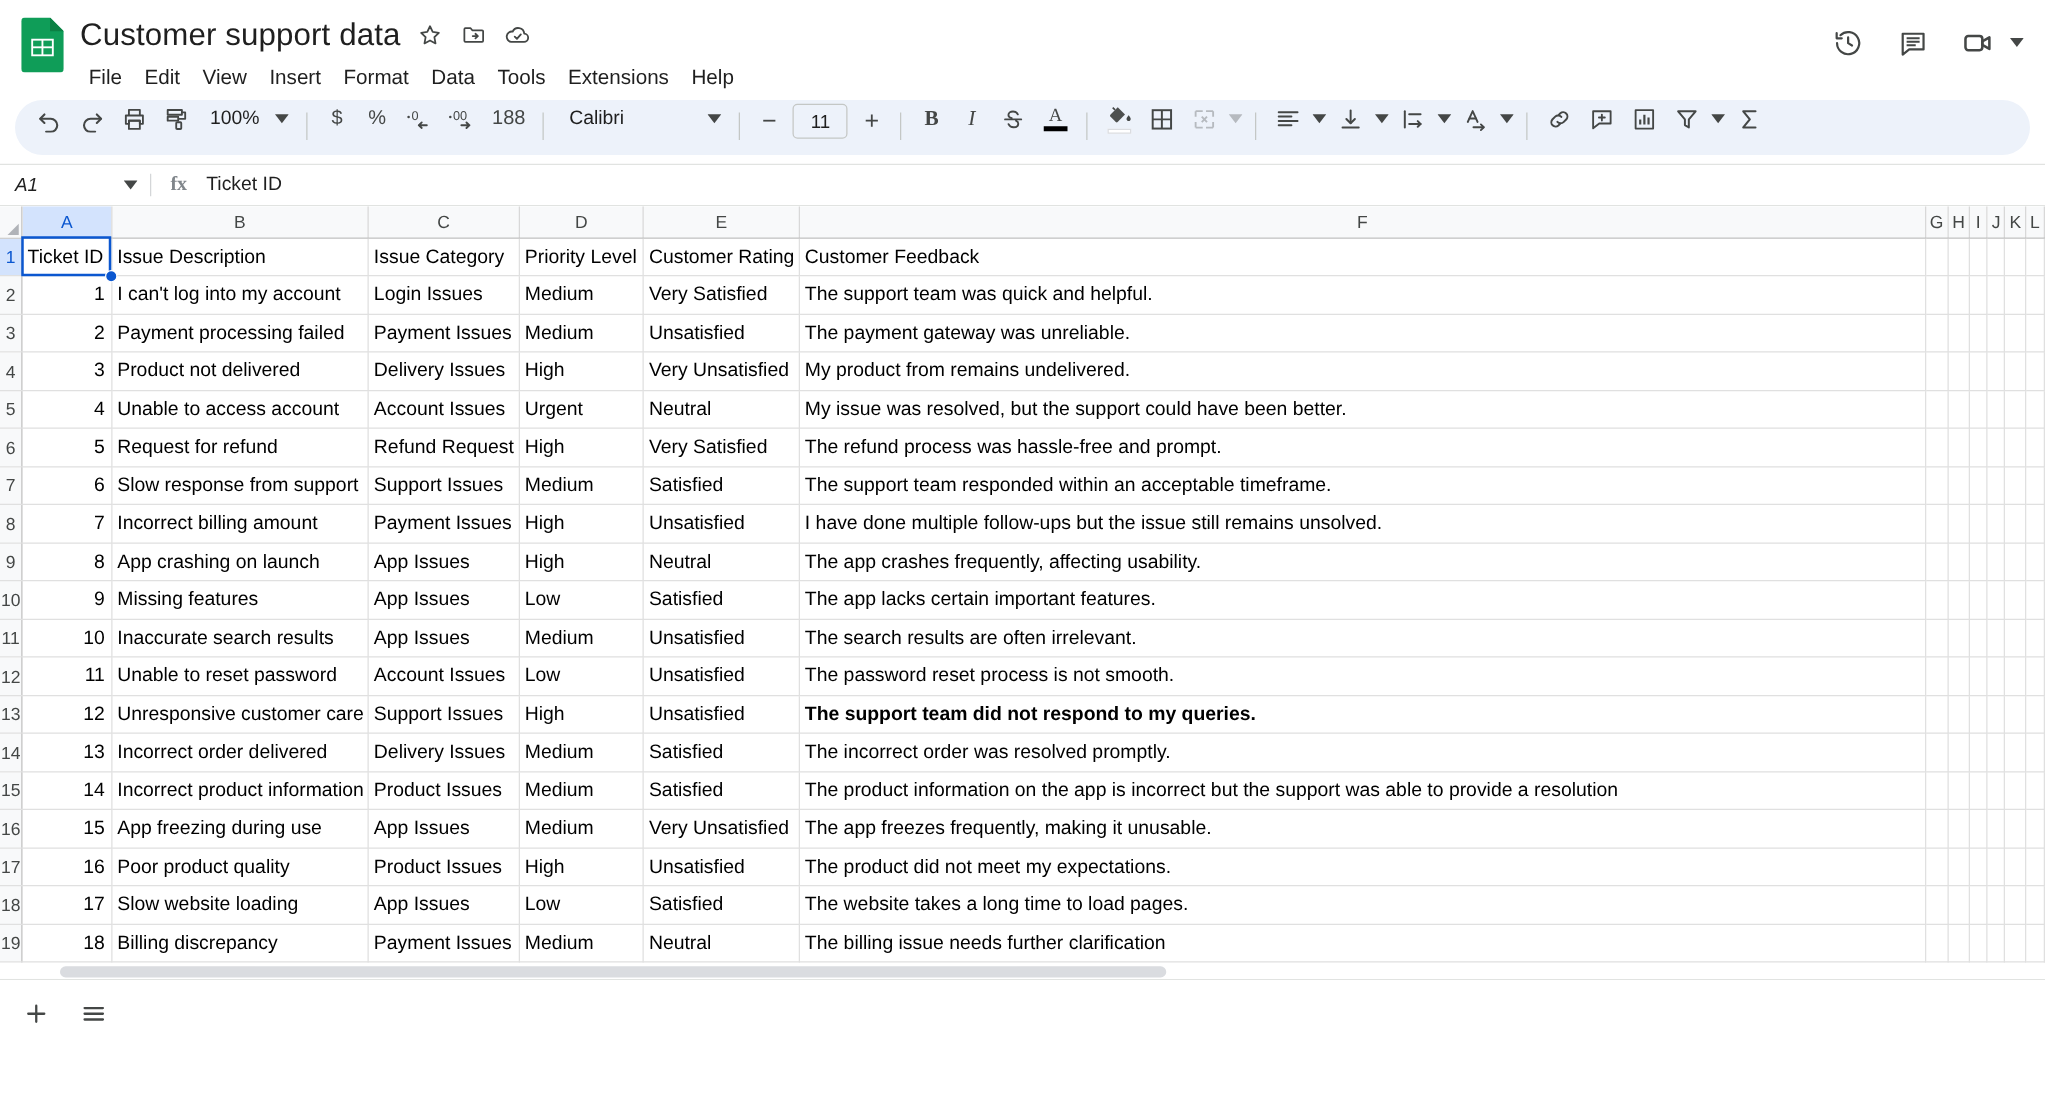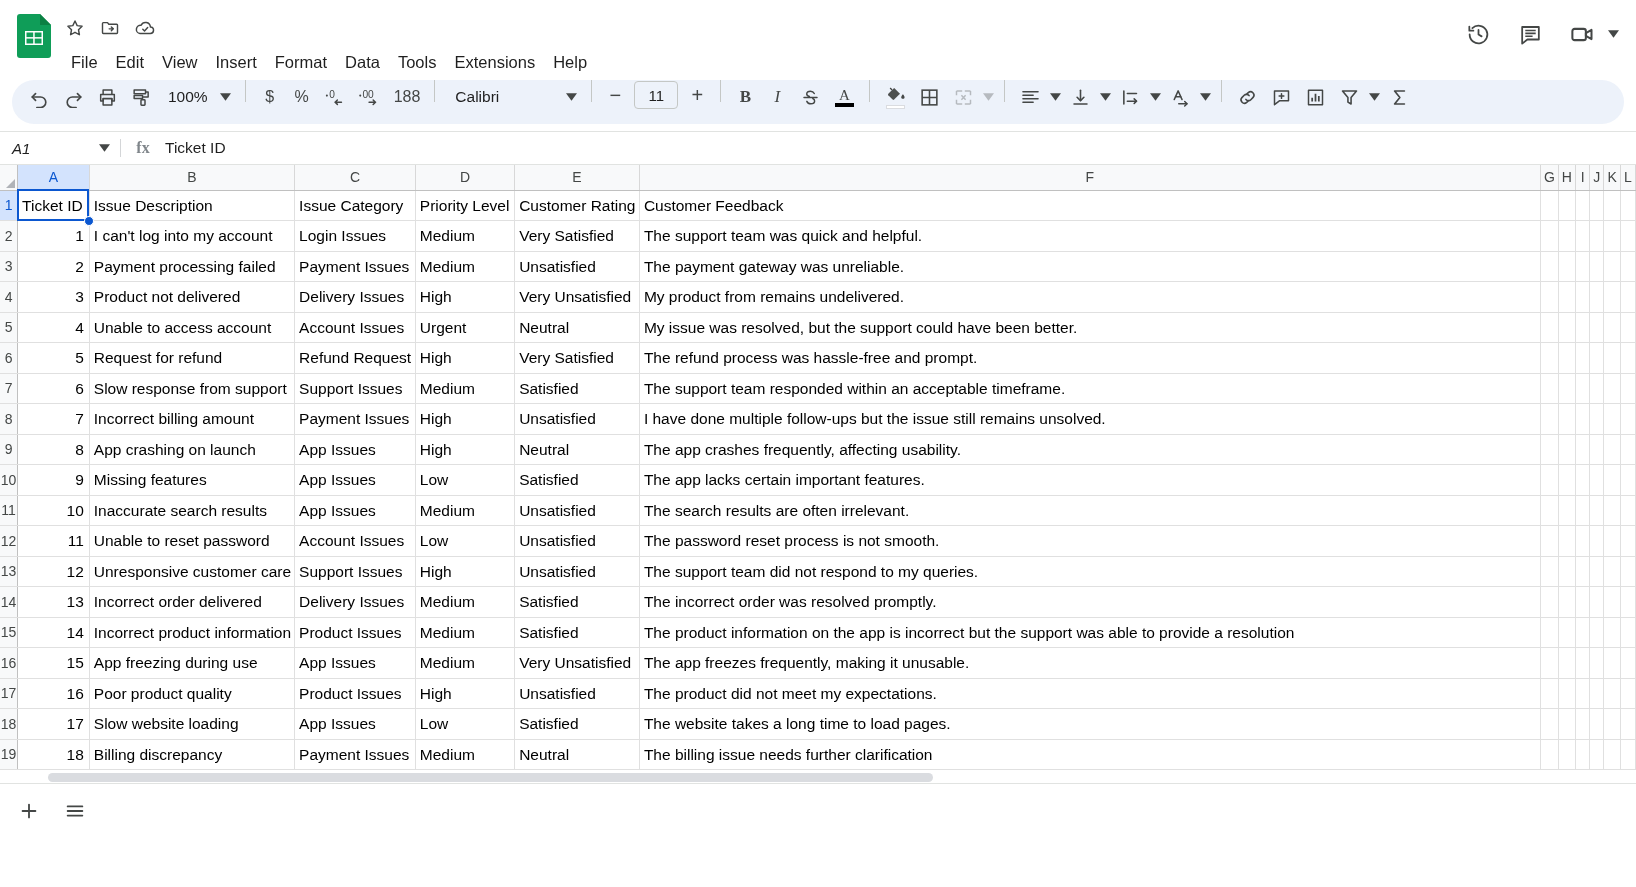--- a/index.html
+++ b/index.html
@@ -84,22 +84,22 @@
   
   .toolbar-wrap {
     padding: 0 12px 7px 12px;
     background: #ffffff;
   }
   .toolbar {
     background: #edf2fa;
     border-radius: 24px;
     height: 44px;
     display: flex;
-    align-items: flex-start;
-    padding: 0 10px;
+    align-items: flex-end;
+    padding: 12px 10px;
     gap: 0px;
     overflow: hidden;
   }
   .tbtn {
     height: 34px; min-width: 34px;
     border-radius: 5px;
     display: flex; align-items: center; justify-content: center;
     cursor: pointer;
     color: #444746;
     padding: 0 5px;
@@ -350,20 +350,21 @@
       <rect x="8" y="17" width="18" height="14" fill="#fff"></rect>
       <rect x="9.5" y="18.5" width="6.7" height="4.6" fill="#0f9d58"></rect>
       <rect x="17.7" y="18.5" width="6.8" height="4.6" fill="#0f9d58"></rect>
       <rect x="9.5" y="24.6" width="6.7" height="4.9" fill="#0f9d58"></rect>
       <rect x="17.7" y="24.6" width="6.8" height="4.9" fill="#0f9d58"></rect>
     </svg>
   </div>
 
   <div class="title-block">
     <div class="title-row">
+      <span class="doc-title">Customer support data</span>
 
       <span class="title-icon">
         <svg width="20" height="20" viewBox="0 0 24 24" fill="none" stroke="currentColor" stroke-width="1.7" stroke-linejoin="round">
           <path d="M12 3.6l2.6 5.5 5.9.8-4.3 4.2 1.1 6-5.3-2.9-5.3 2.9 1.1-6L3.5 9.9l5.9-.8z"></path>
         </svg>
       </span>
 
       <span class="title-icon">
         <svg width="20" height="20" viewBox="0 0 24 24" fill="none" stroke="currentColor" stroke-width="1.7" stroke-linejoin="round">
           <path d="M3 6.5a1 1 0 0 1 1-1h5l1.6 2H20a1 1 0 0 1 1 1v9a1 1 0 0 1-1 1H4a1 1 0 0 1-1-1z"></path>
@@ -1174,21 +1175,21 @@
           <td class="cell">
             <div class="cv">Support Issues</div>
           </td>
           <td class="cell">
             <div class="cv">High</div>
           </td>
           <td class="cell">
             <div class="cv">Unsatisfied</div>
           </td>
           <td class="cell spill">
-            <div class="cv" style="width: 900px;">The support team did not respond to my queries.</div>
+            <div class="cv" style="width: 900px; font-weight: bold;">The support team did not respond to my queries.</div>
           </td>
           <td class="cell">
             <div class="cv"></div>
           </td>
           <td class="cell">
             <div class="cv"></div>
           </td>
           <td class="cell">
             <div class="cv"></div>
           </td>

